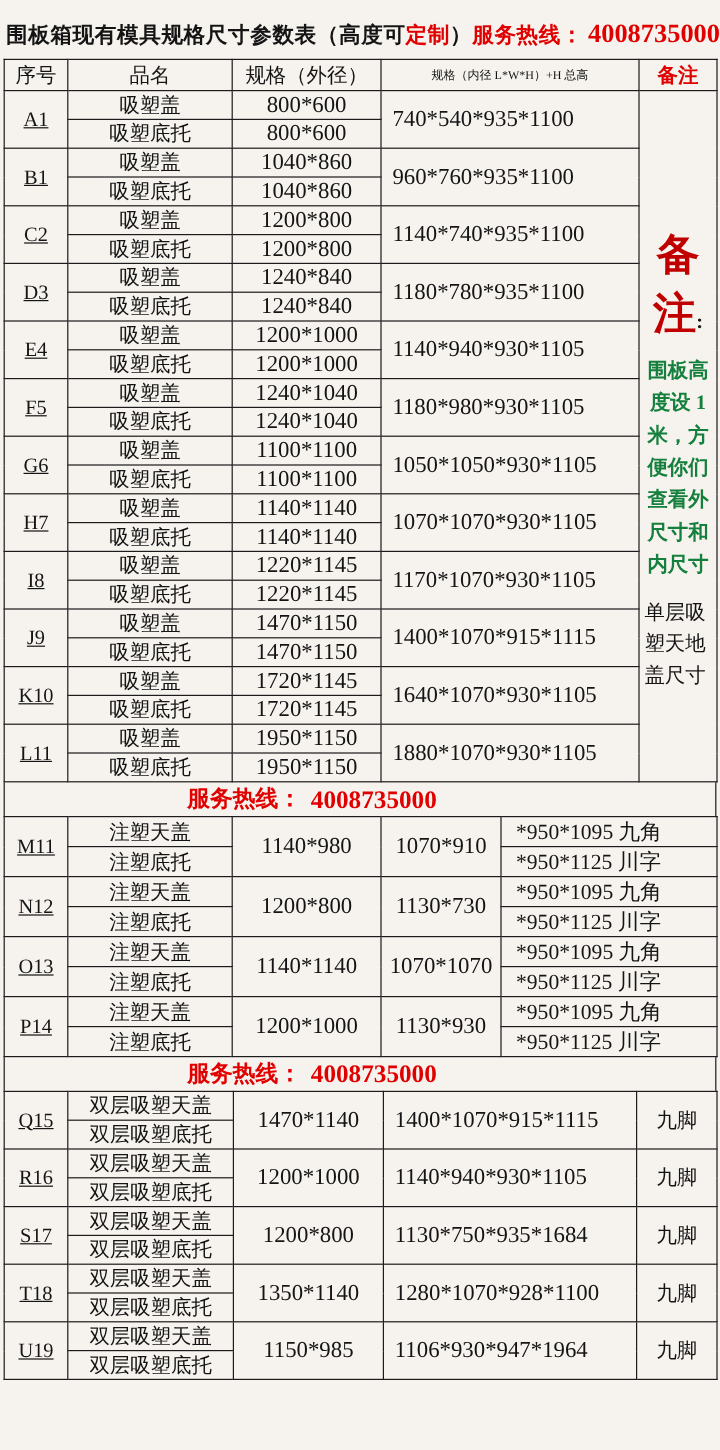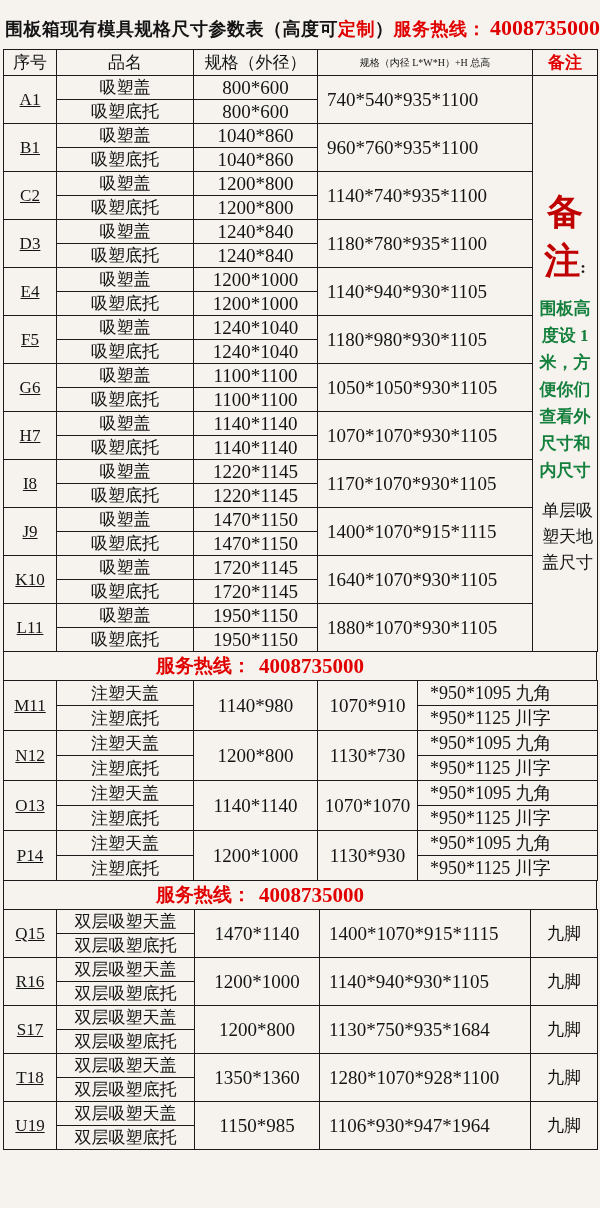--- a/index.html
+++ b/index.html
@@ -33,21 +33,21 @@
   .inner-cell { text-align:left; padding-left:9px; font-size:19px; }
   .remark-left{ text-align:left; padding-left:12px; font-size:18px; }
 
   .rk-cell { vertical-align:top; }
   .rk { display:flex; flex-direction:column; align-items:center; padding-top:116px; }
   .rk-big  { font-size:36px; font-weight:bold; color:#c00000; line-height:1.15; }
   .rk-line2{ margin-top:8px; }
   .rk-colon{ font-size:17px; font-weight:bold; color:#141414; }
   .rk-green{ margin-top:12px; width:56px; text-align:center;
              font-size:17px; font-weight:bold; color:#15803d; line-height:27px; }
-  .rk-black{ margin-top:14px; width:56px; text-align:right;
+  .rk-black{ margin-top:14px; width:56px; text-align:left;
              font-size:17px; line-height:26px; color:#141414; }
 
   .hotline {
     height:28px; border-left:1.5px solid #1b1b1b; border-right:1.5px solid #1b1b1b;
     display:flex; align-items:center; justify-content:center; padding-right:80px;
     color:#e10000; font-weight:bold; font-size:19px;
   }
   .hotline .num { font-size:21px; margin-left:8px; }
 </style>
 </head>
@@ -311,21 +311,21 @@
             <td class="num-cell" rowspan="2">1200*800</td>
             <td class="inner-cell" rowspan="2">1130*750*935*1684</td>
             <td rowspan="2">九脚</td>
           </tr>
           <tr>
             <td>双层吸塑底托</td>
           </tr>
           <tr>
             <td class="id-cell" rowspan="2">T18</td>
             <td>双层吸塑天盖</td>
-            <td class="num-cell" rowspan="2">1350*1360</td>
+            <td class="num-cell" rowspan="2">1350*1140</td>
             <td class="inner-cell" rowspan="2">1280*1070*928*1100</td>
             <td rowspan="2">九脚</td>
           </tr>
           <tr>
             <td>双层吸塑底托</td>
           </tr>
           <tr>
             <td class="id-cell" rowspan="2">U19</td>
             <td>双层吸塑天盖</td>
             <td class="num-cell" rowspan="2">1150*985</td>

